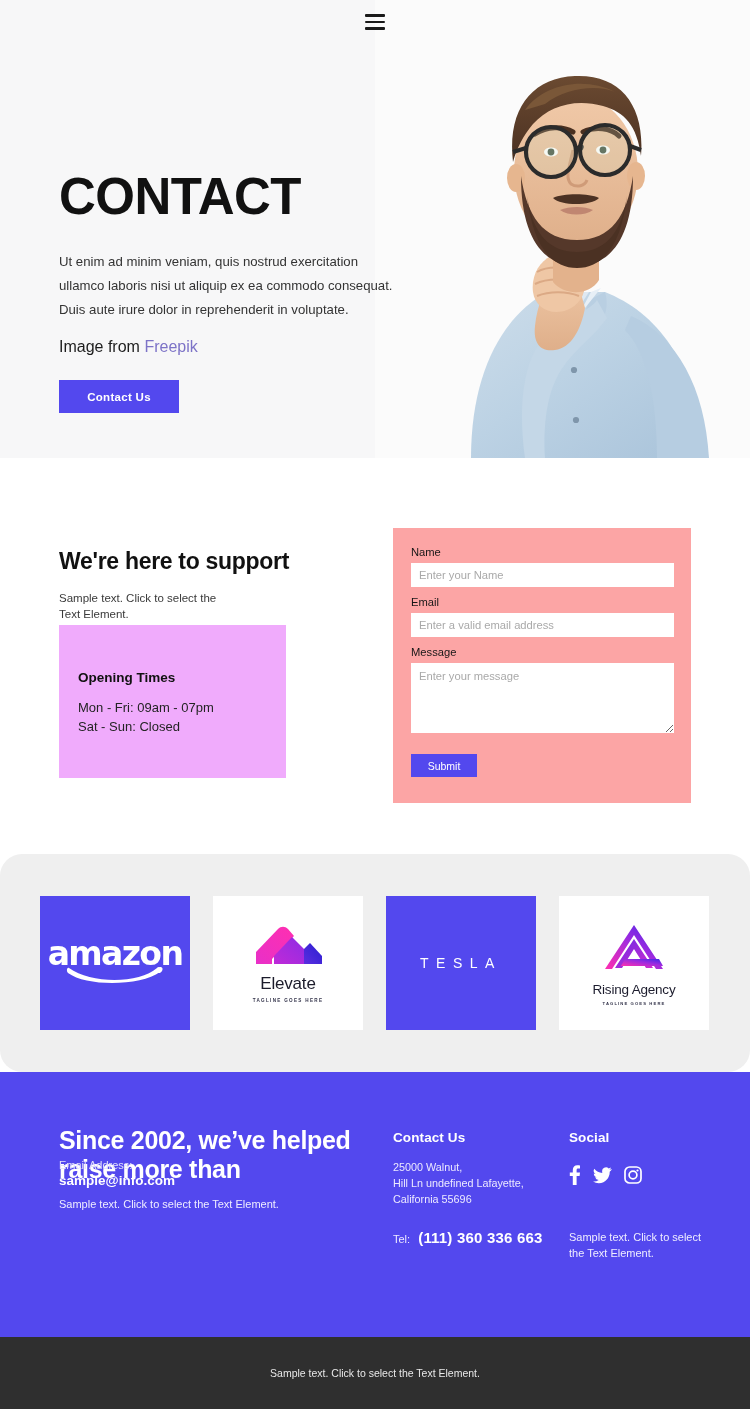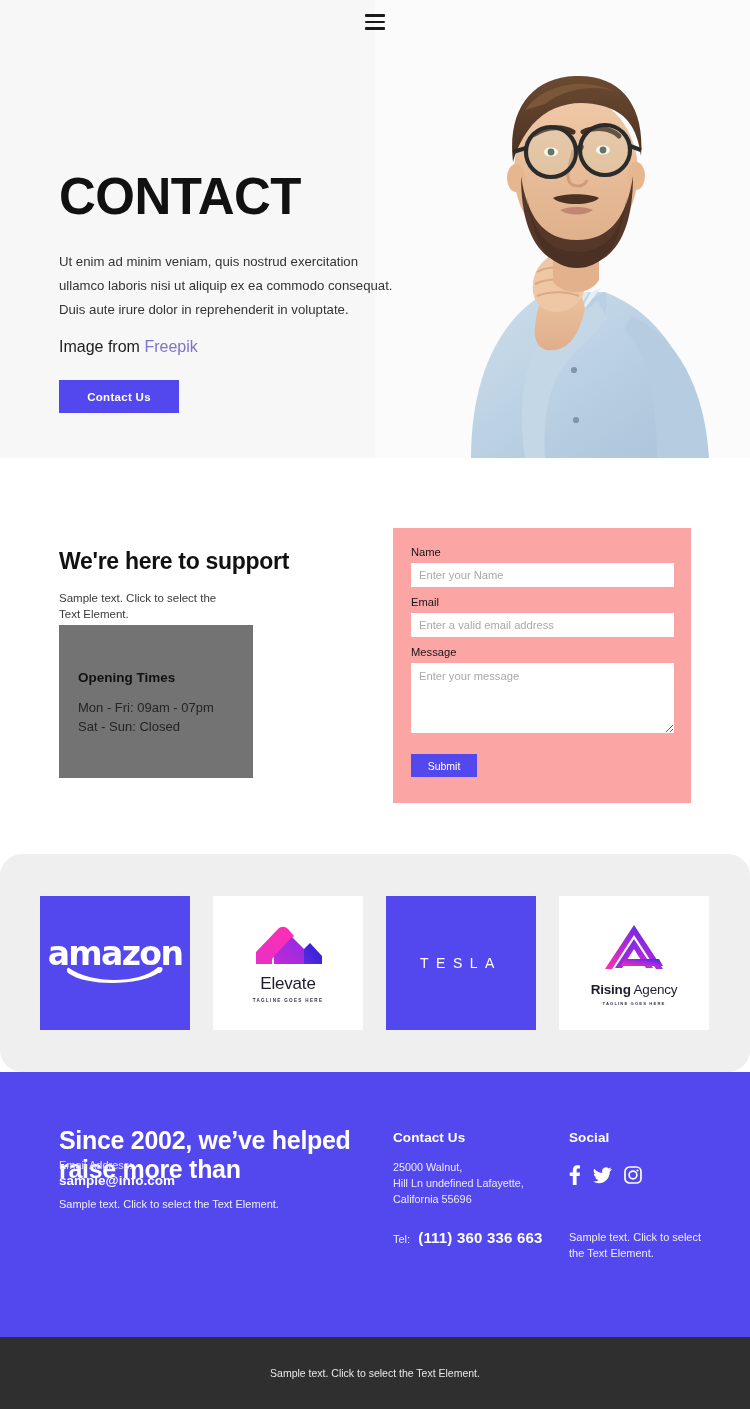--- a/index.html
+++ b/index.html
@@ -87,22 +87,22 @@
   }
   .support-sub {
     margin-top: 15px;
     font-size: 11.5px;
     line-height: 16px;
     color: #3a3a3a;
     width: 170px;
   }
   .hours-box {
     position: absolute; left: 59px; top: 625px;
-    width: 194px; height: 153px;
-    background: #737373;
+    width: 227px; height: 153px;
+    background: #f0abfc;
   }
   .hours-title {
     position: absolute; left: 19px; top: 45px;
     font-size: 13.5px; font-weight: 700; color: #111111;
   }
   .hours-lines {
     position: absolute; left: 19px; top: 73px;
     font-size: 13px; line-height: 19px; color: #242424;
   }
 
@@ -203,21 +203,21 @@
     color: #ffffff;
     font-size: 14px;
     letter-spacing: 7.5px;
     font-weight: 400;
   }
 
   .rising-wrap { text-align:center; }
   .rising-name {
     font-size: 13.5px; color: #1d1d2e; margin-top: 5px; letter-spacing: -0.2px;
   }
-  .rising-name b { font-weight: 700; }
+  .rising-name b { font-weight: 400; }
   .rising-tag {
     font-size: 4.2px; letter-spacing: 1.1px; color: #33334a;
     font-weight: 700; margin-top: 4px;
   }
 
   
   .footer {
     position: relative;
     width: 750px;
     height: 265px;

